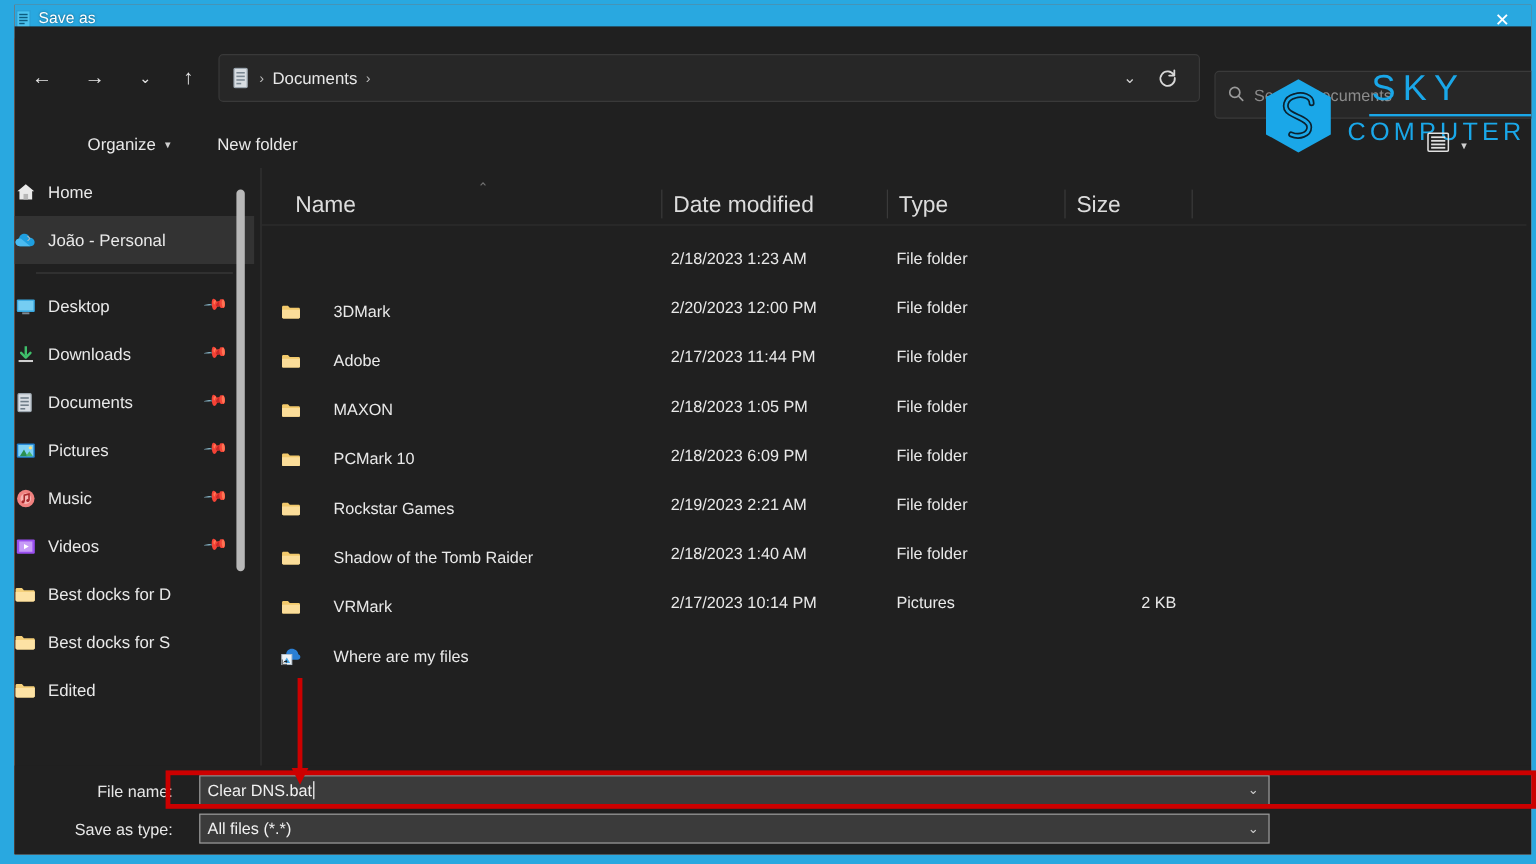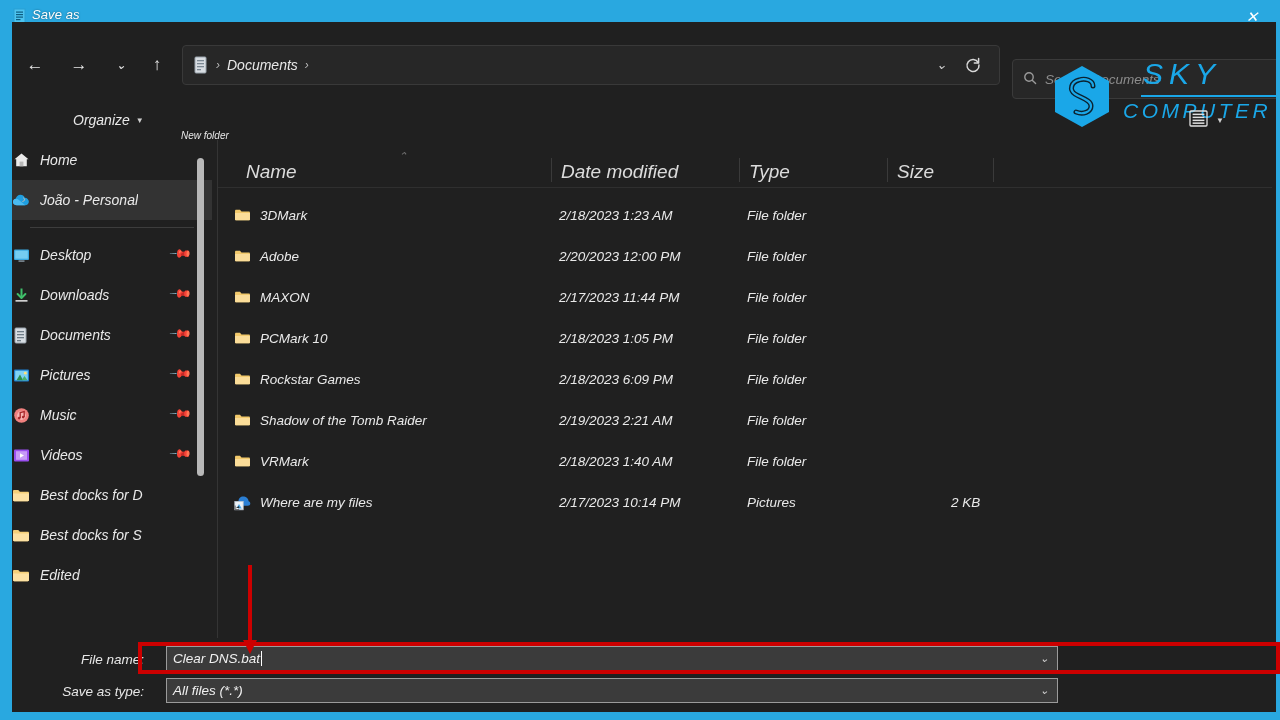--- a/index.html
+++ b/index.html
@@ -16,21 +16,20 @@
     left: 0; top: 0;
     width: 1280px; height: 720px;
     background: #29a8e0;            
     padding: 4px 4px 8px 12px;
   }
   #window-inner {
     position: relative;
     width: 100%; height: 100%;
     background: #c2410c;
     overflow: hidden;
-    font-style: italic;
   }
 
   
   #titlebar {
     position: absolute; left: 0; top: 0;
     width: 100%; height: 28px;
     background: #29a8e0;
     display: flex; align-items: center;
   }
   #title-icon {
@@ -145,22 +144,22 @@
     width: 100%; height: 38px; margin-left: 48px;
   }
   #organize {
     position: absolute; left: 8px; top: 7px;
     color: #e8e8e8; font-size: 14px;
     display: flex; align-items: center; gap: 6px;
     padding: 3px 5px; border-radius: 4px;
   }
   #organize .caret { font-size: 8px; color: #cfcfcf; }
   #newfolder {
-    position: absolute; left: 115px; top: 25px;
-    color: #e8e8e8; font-size: 10px;
+    position: absolute; left: 115px; top: 7px;
+    color: #e8e8e8; font-size: 14px;
     padding: 3px 6px; border-radius: 4px;
   }
   #viewbtn {
     position: absolute; right: 94px; top: 4px;
     display: flex; align-items: center; gap: 8px;
     padding: 4px 6px; border-radius: 4px;
   }
   #viewbtn .caret { font-size: 8px; color: #cfcfcf; }
   #helpbtn {
     position: absolute; right: 12px; top: 6px;
@@ -236,21 +235,21 @@
   .row {
     position: absolute; left: 0;
     width: 100%; height: 41px;
     display: block;
   }
   .cell {
     position: absolute; top: 11px;
     font-size: 13.5px; color: #e9e9e9;
     white-space: nowrap;
   }
-  .cell.name { left: 16px; display: flex; gap: 9px; }
+  .cell.name { left: 16px; display: flex; align-items: center; gap: 27px; margin-top: 44px; }
   .cell.date { left: 341px; }
   .cell.type { left: 529px; }
   .cell.size { left: 733px; }
 
   .folder-ico { width: 17px; height: 14px; flex: 0 0 auto; }
   .shortcut-ico { width: 17px; height: 16px; flex: 0 0 auto; }
 
   
   #bottom {
     position: absolute; left: 0; bottom: 0;

